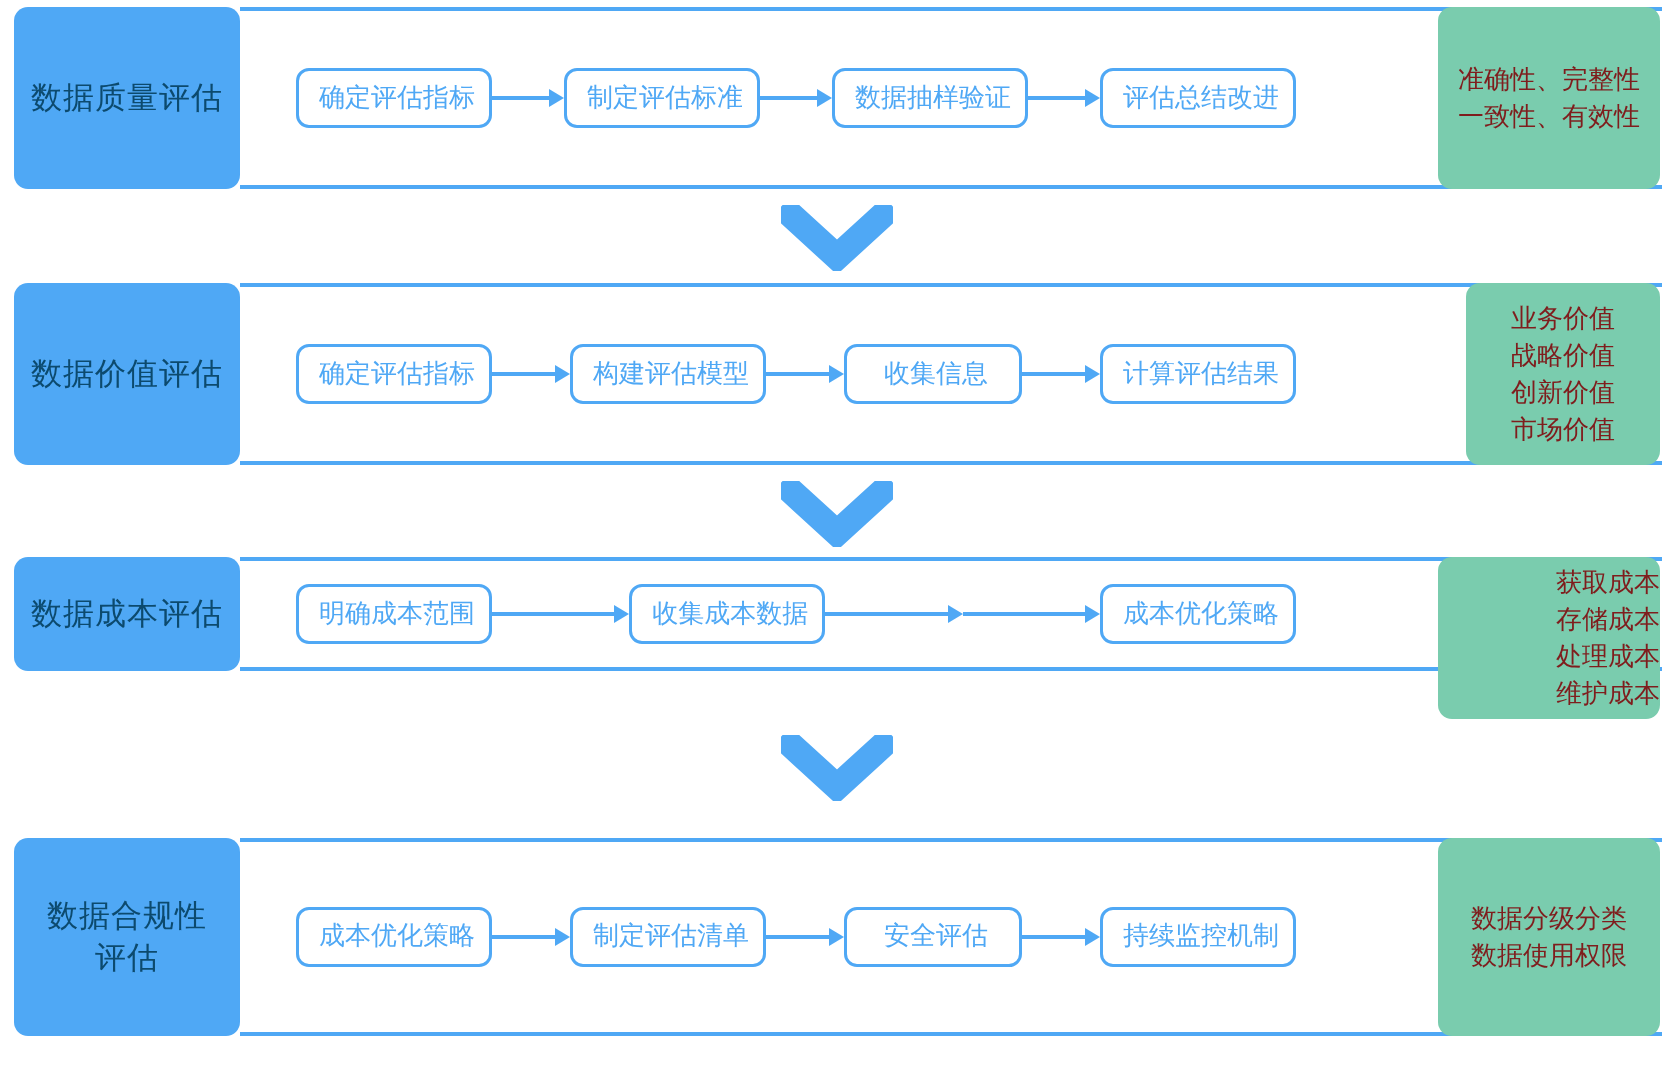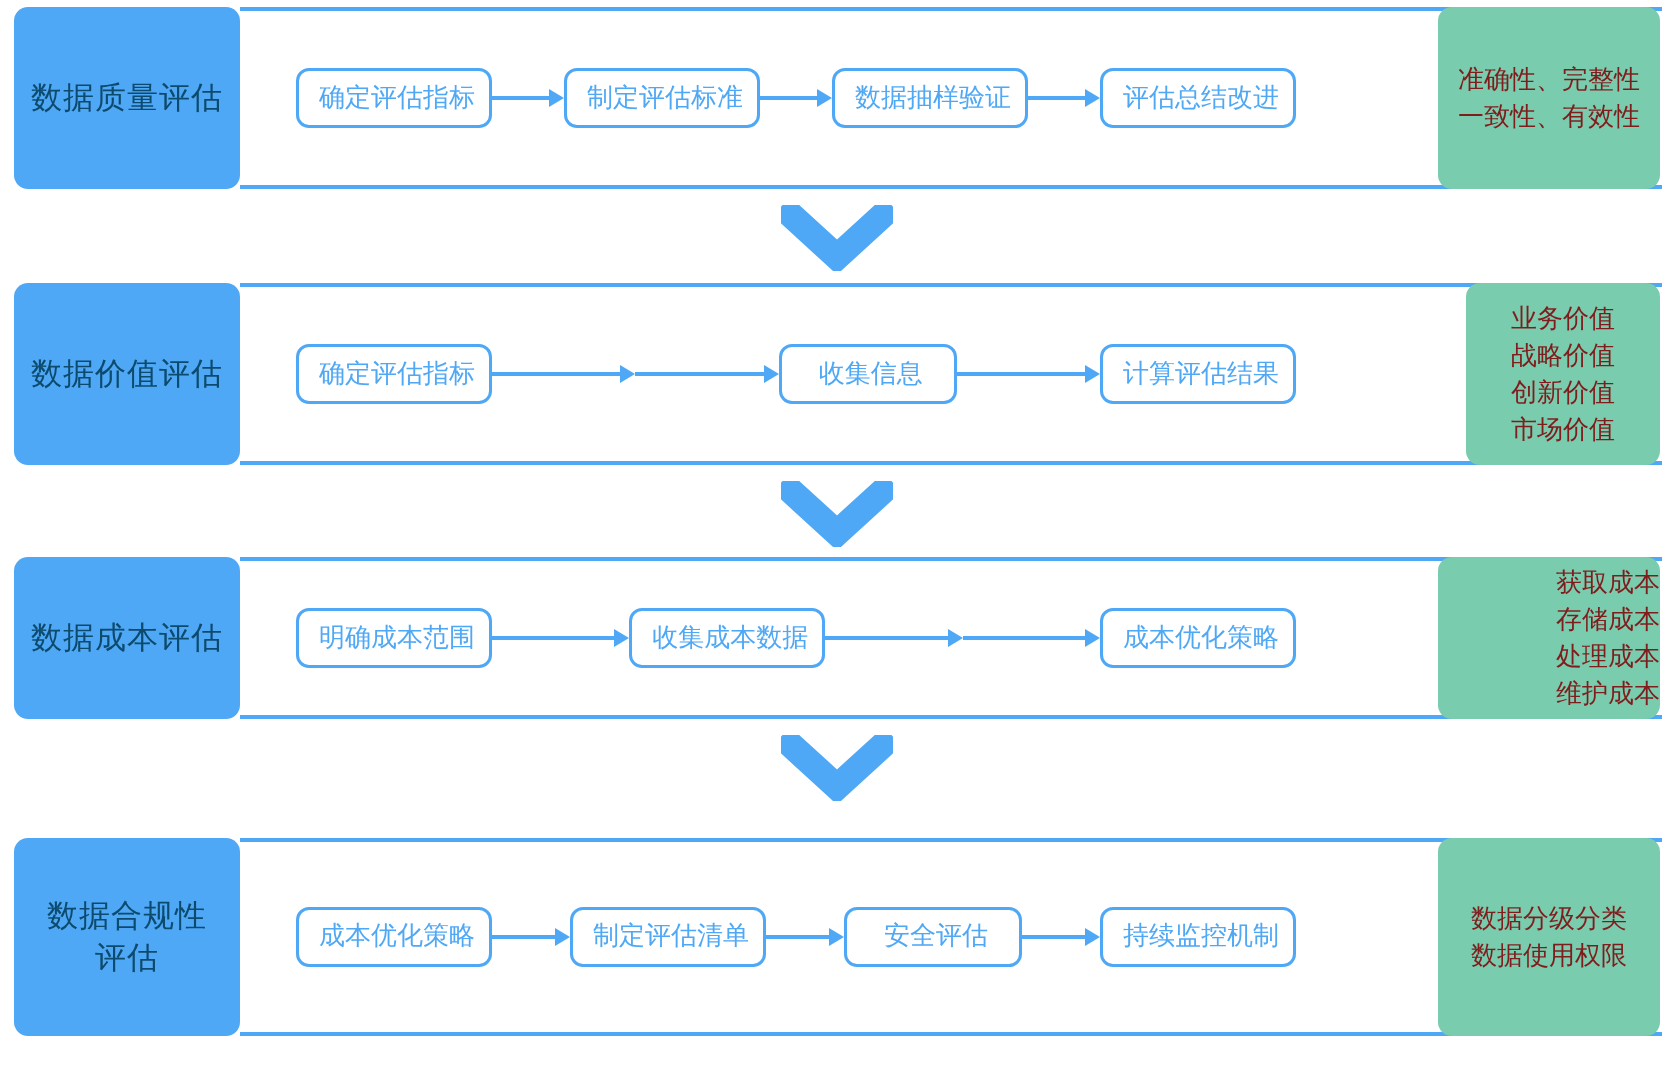--- a/index.html
+++ b/index.html
@@ -167,38 +167,39 @@
   </svg>
 
   <div class="band" style="top:283px; height:182px;">
     <div class="band-rail"></div>
     <div class="band-label">
       <span class="band-label-text">数据价值评估</span>
     </div>
     <div class="steps">
       <div class="step">确定评估指标</div>
       <div class="arrow"></div>
+      <div class="step">构建评估模型</div>
       <div class="arrow"></div>
       <div class="step">收集信息</div>
       <div class="arrow"></div>
       <div class="step">计算评估结果</div>
     </div>
   </div>
   <div class="aspect" style="top:283px; height:182px; width:194px;">
     <span class="aspect-text">业务价值
 战略价值
 创新价值
 市场价值</span>
   </div>
 
   <svg class="chevron" style="left:781px; top:481px; width:112px; height:66px;" viewBox="0 0 112 66" xmlns="http://www.w3.org/2000/svg">
     <path d="M10 10 L56 52 L102 10" fill="none" stroke="#4FA8F5" stroke-width="26" stroke-linecap="round" stroke-linejoin="miter"></path>
   </svg>
 
-  <div class="band" style="top:557px; height:162px;">
+  <div class="band" style="top:557px; height:114px;">
     <div class="band-rail"></div>
     <div class="band-label">
       <span class="band-label-text">数据成本评估</span>
     </div>
     <div class="steps">
       <div class="step">明确成本范围</div>
       <div class="arrow"></div>
       <div class="step">收集成本数据</div>
       <div class="arrow"></div>
       <div class="arrow"></div>

